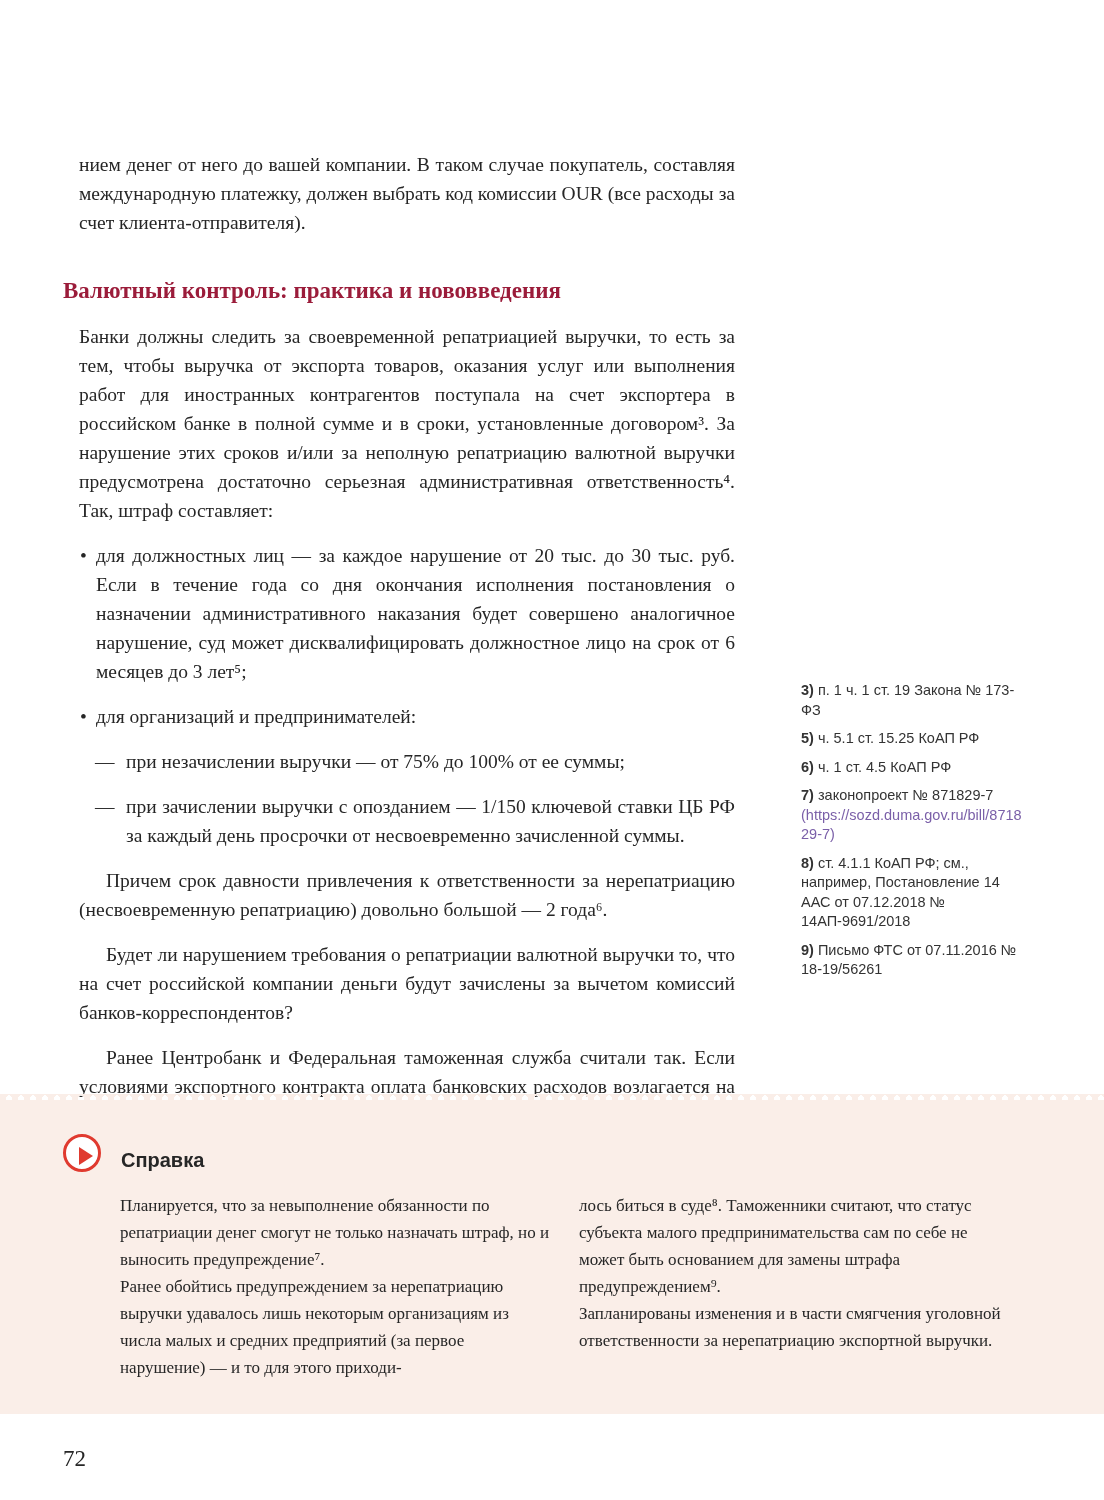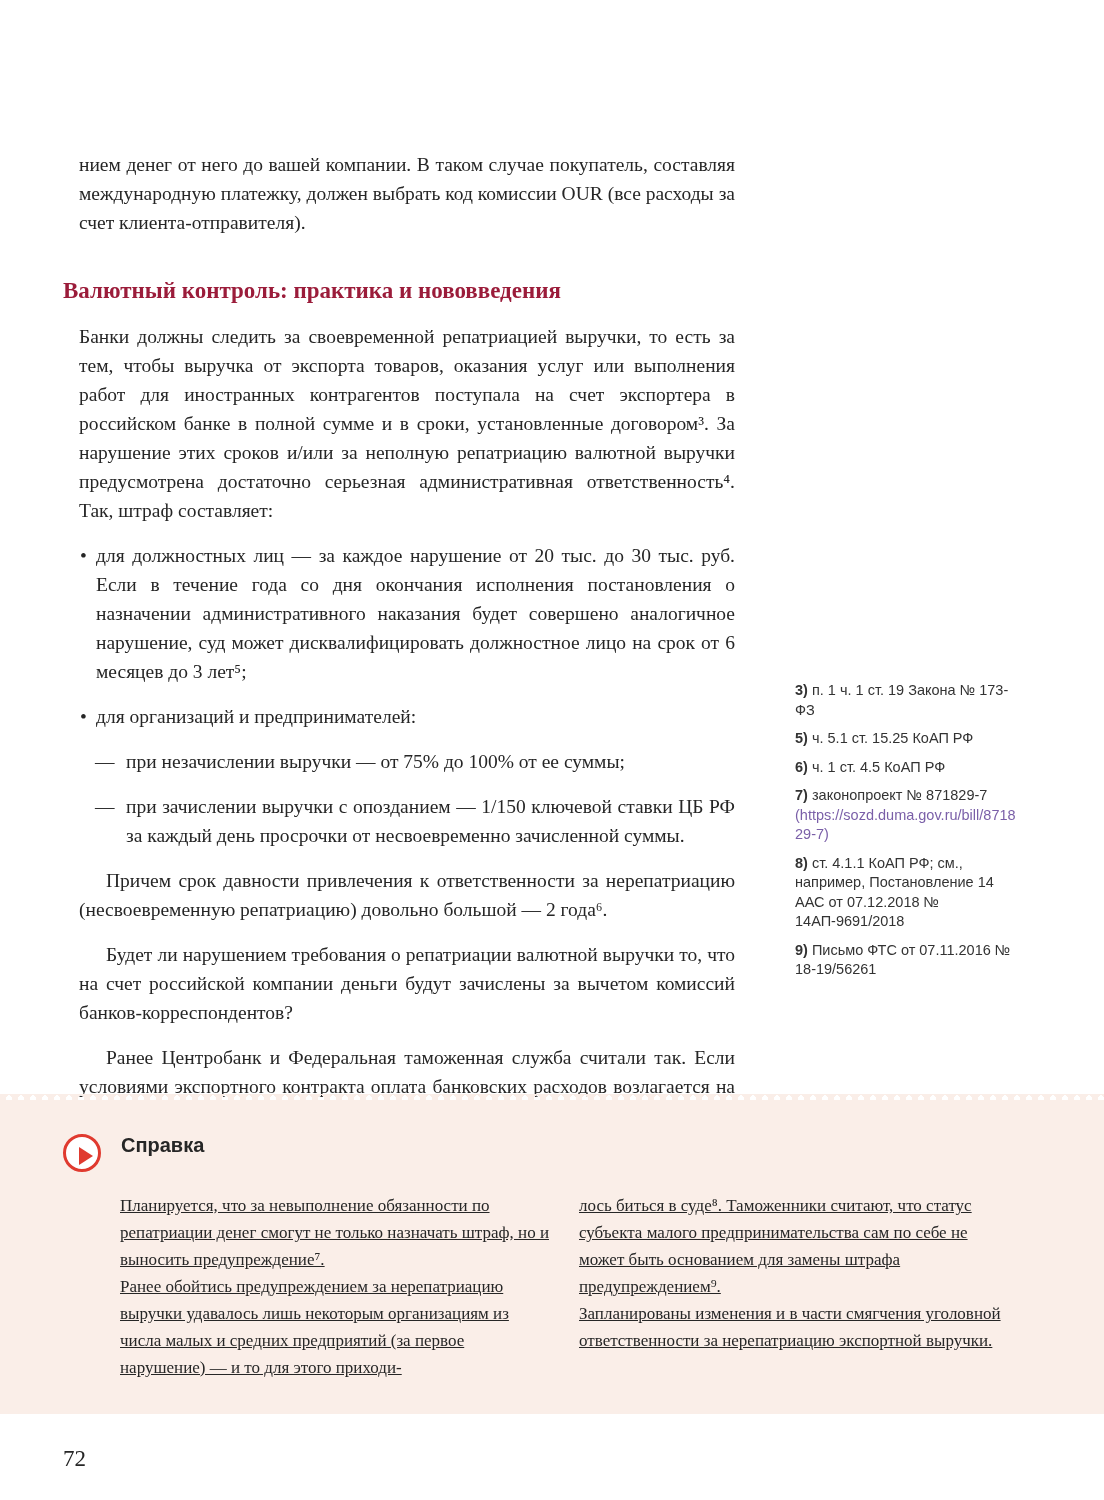--- a/index.html
+++ b/index.html
@@ -52,21 +52,21 @@
   
   .sidebar {
     position: absolute;
     top: 681px; left: 793px;
     width: 230px;
     font-family: "Liberation Sans", "DejaVu Sans", sans-serif;
     font-size: 14.5px;
     line-height: 19.5px;
     color: #333333;
   }
-  .footnote { margin: 0 0 9px 2px; }
+  .footnote { margin: 0 0 9px 8px; }
   .fn-num { font-weight: bold; }
   .fn-link {
     color: #7a5fa8;
     text-decoration: none;
     overflow-wrap: break-word;
     word-break: break-word;
   }
 
   
   .refbox {
@@ -81,21 +81,21 @@
     background:
       linear-gradient(135deg, #faeee8 50%, transparent 50%) 0 0,
       linear-gradient(-135deg, #faeee8 50%, transparent 50%) 6px 0;
     background-size: 12px 6px;
     background-repeat: repeat-x;
   }
   .ref-head {
     position: absolute;
     top: 34px; left: 63px;
     display: flex;
-    align-items: flex-start;
+    align-items: flex-end;
   }
   .ref-icon {
     width: 38px; height: 38px;
     border-radius: 50%;
     border: 3px solid #e03a2f;
     background: #ffffff;
     position: relative;
     flex: 0 0 auto;
   }
   .ref-icon .tri {
@@ -116,21 +116,21 @@
   .ref-body {
     position: absolute;
     top: 92px; left: 120px;
     width: 892px;
     display: flex;
     gap: 26px;
     font-size: 17px;
     line-height: 27px;
   }
   .ref-col { flex: 1 1 0; }
-  .ref-col p { margin: 0; text-decoration: underline; }
+  .ref-col p { margin: 0; }
 
   .pagenum {
     position: absolute;
     top: 1446px; left: 63px;
     font-size: 23px;
     color: #262626;
   }
 </style>
 </head>
 <body>

